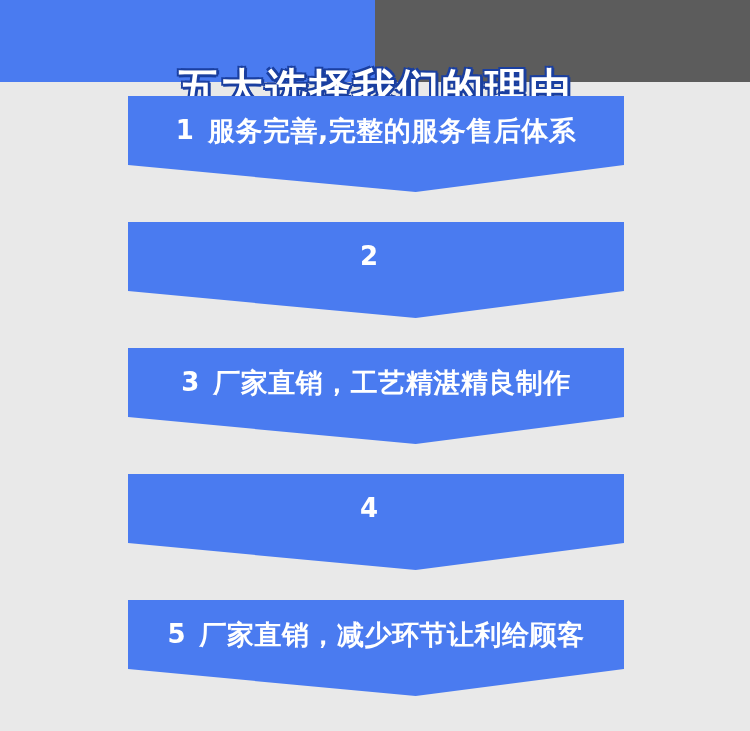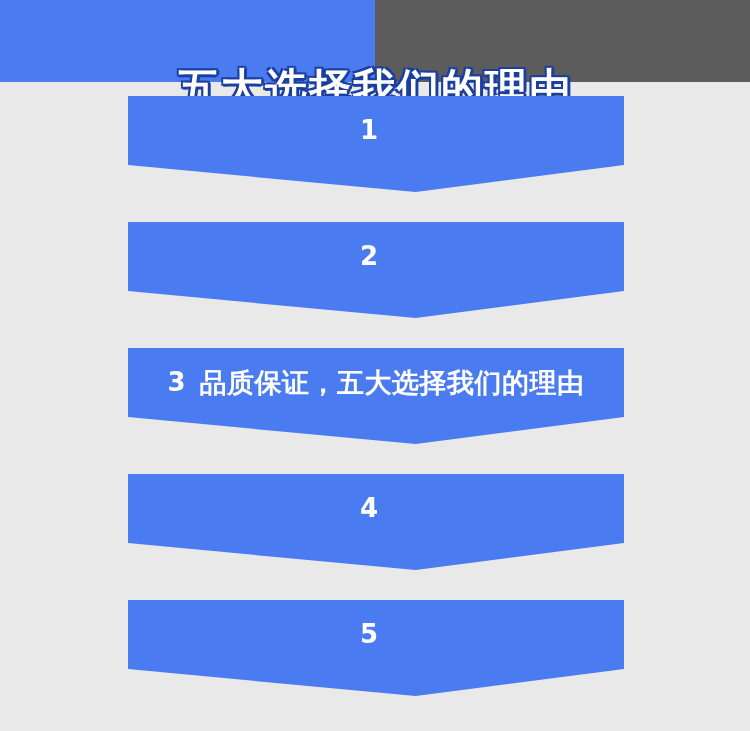--- a/index.html
+++ b/index.html
@@ -126,42 +126,44 @@
     <div class="header-band-left"></div>
     <div class="header-band-right"></div>
     <div class="header-title">五大选择我们的理由</div>
   </div>
 
   <div class="reasons">
 
     <div class="reason r0">
       <div class="reason-inner">
         <span class="reason-num">1</span>
+        <span class="reason-text">服务完善,完整的服务售后体系</span>
       </div>
     </div>
 
     <div class="reason r1">
       <div class="reason-inner">
         <span class="reason-num">2</span>
       </div>
     </div>
 
     <div class="reason r2">
       <div class="reason-inner">
         <span class="reason-num">3</span>
-        <span class="reason-text">品质保证，五大选择我们的理由</span>
+        <span class="reason-text">厂家直销，工艺精湛精良制作</span>
       </div>
     </div>
 
     <div class="reason r3">
       <div class="reason-inner">
         <span class="reason-num">4</span>
       </div>
     </div>
 
     <div class="reason r4">
       <div class="reason-inner">
         <span class="reason-num">5</span>
+        <span class="reason-text">厂家直销，减少环节让利给顾客</span>
       </div>
     </div>
 
   </div>
 </div>
 
 </body></html>

